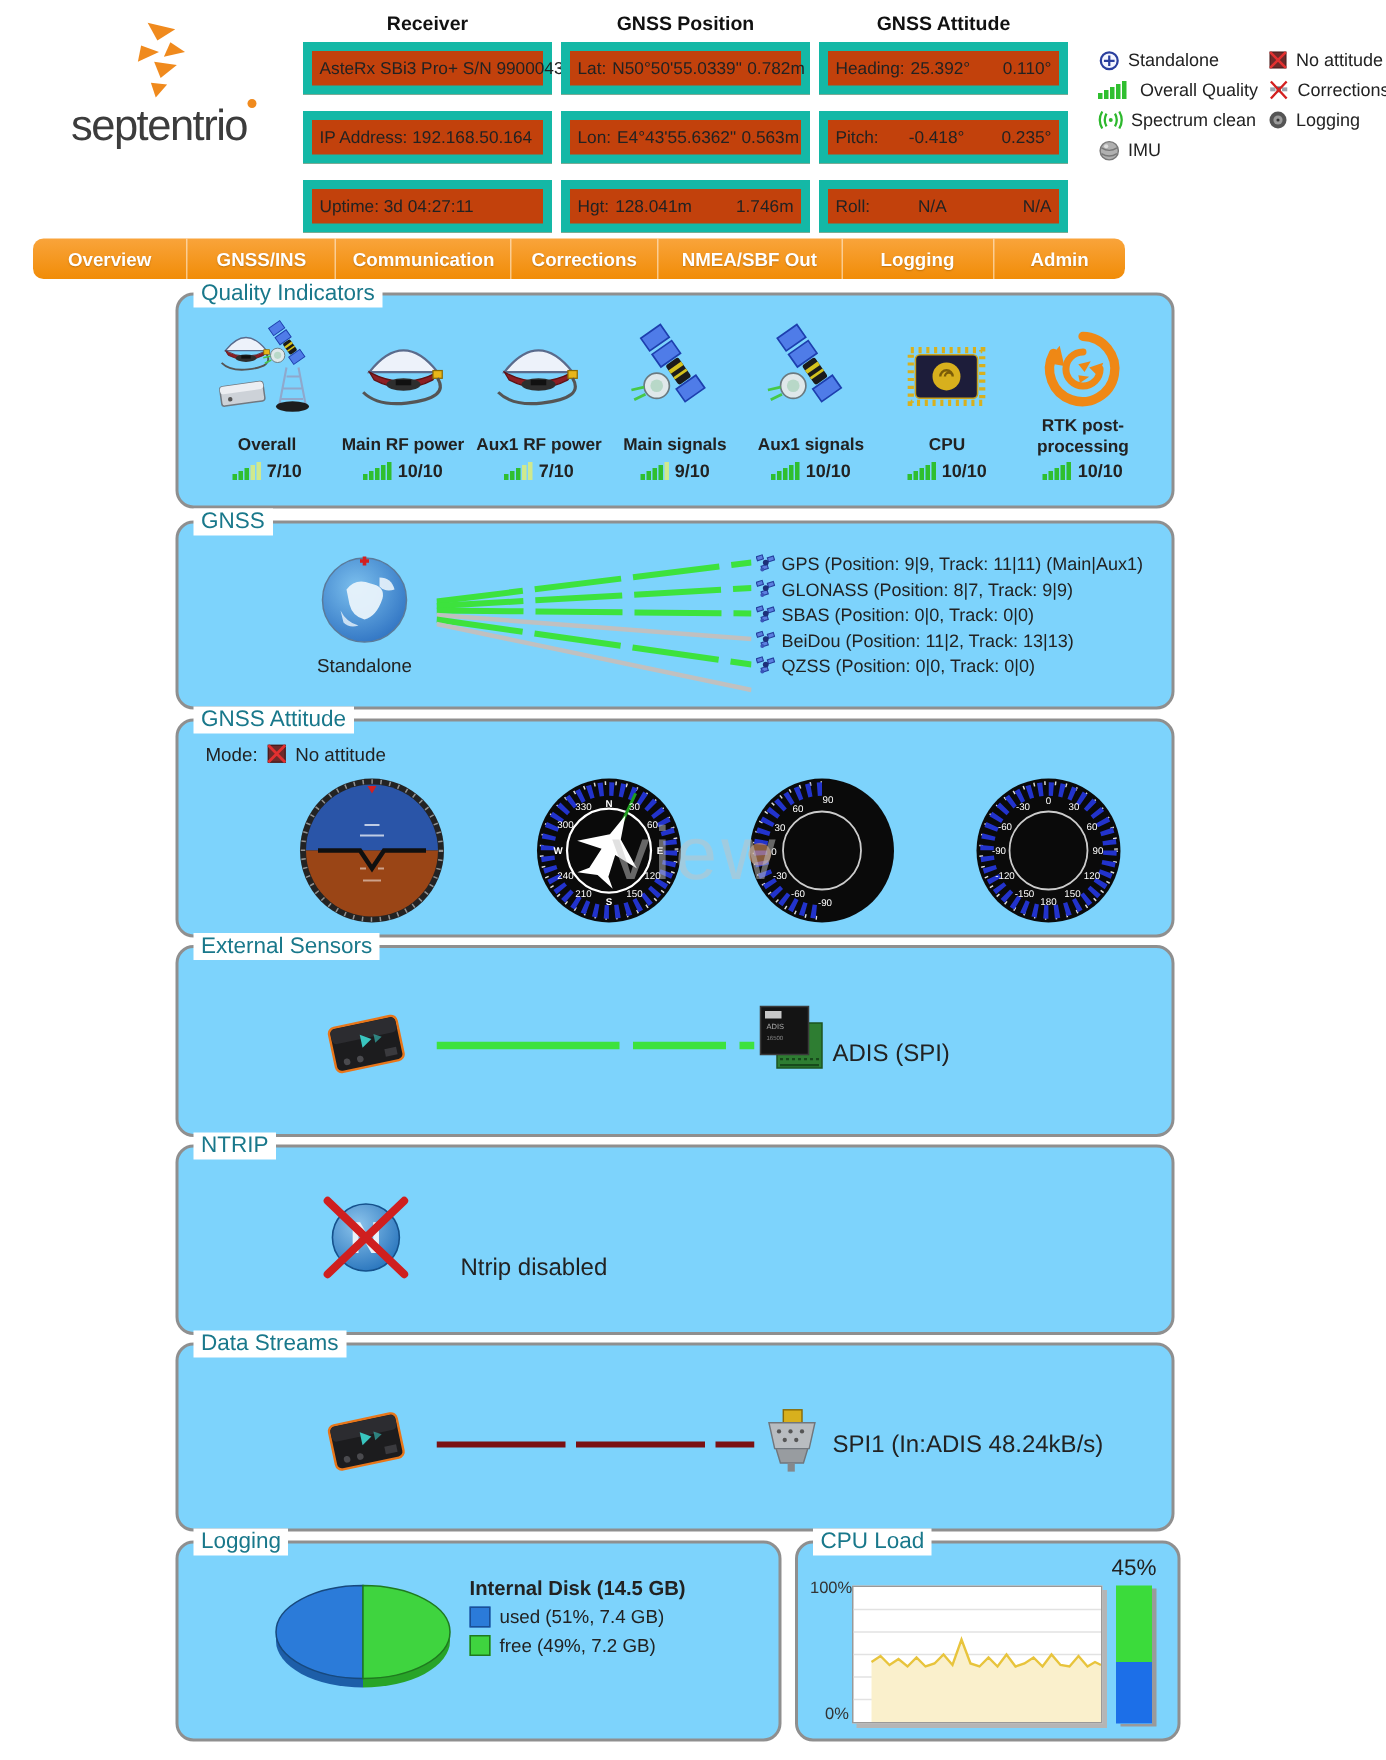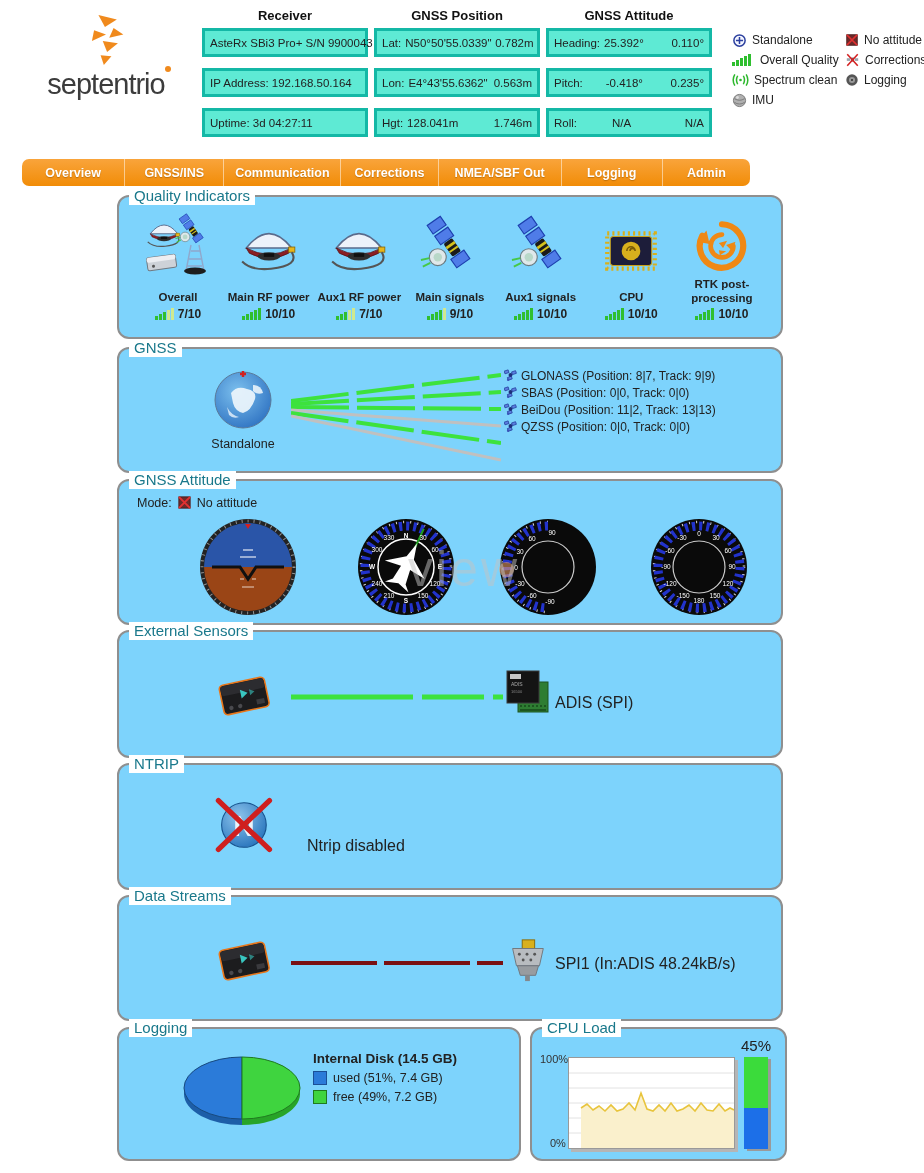--- a/index.html
+++ b/index.html
@@ -6,21 +6,21 @@
   #page{position:relative;width:924px;height:1173px;background:#fff;
         font-family:"Liberation Sans",sans-serif;color:#222;overflow:hidden;}
   .abs{position:absolute;}
 
   
   .logo{position:absolute;left:26px;top:14px;width:160px;height:104px;text-align:center;}
   .logo-text{font-size:29px;color:#3c3c3c;letter-spacing:-1px;position:relative;margin-top:2px;}
   .logo-dot{position:absolute;width:6px;height:6px;border-radius:50%;background:#f08a1d;margin-top:-2px;}
   .hcol{position:absolute;top:8px;width:166px;}
   .hcol-title{text-align:center;font-weight:bold;font-size:13px;color:#111;height:20px;}
-  .hbox{background:#5eead4;border:3px solid #14b8a6;height:21px;margin-bottom:11px;
+  .hbox{background:#c2410c;border:6px solid #14b8a6;height:21px;margin-bottom:11px;
         padding:1px 5px;font-size:11.5px;display:flex;align-items:center;white-space:nowrap;}
   .hbox .lbl{margin-right:4px;}
   .hbox .val{flex:1;}
   .hbox .acc{text-align:right;min-width:42px;}
   .legend-col{position:absolute;top:30px;font-size:12px;}
   .legend-row{display:flex;align-items:center;gap:5px;height:20px;}
   .legend-row svg{flex:0 0 auto;}
 
   
   .nav{position:absolute;left:22px;top:135px;width:728px;height:27px;border-radius:7px;
@@ -458,20 +458,26 @@
       <line x1="0" y1="44" x2="210" y2="46" stroke="#3de23d" stroke-width="4" stroke-dasharray="58 8"></line>
       <line x1="0" y1="47" x2="210" y2="63" stroke="#c0c0c0" stroke-width="3"></line>
       <line x1="0" y1="50" x2="210" y2="80" stroke="#3de23d" stroke-width="4" stroke-dasharray="58 8"></line>
       <line x1="0" y1="53" x2="210" y2="97" stroke="#c0c0c0" stroke-width="3"></line>
     </svg>
     <div class="const-list">
       <div class="const-row">
         <svg width="13" height="13" viewBox="0 0 14 14">
             <use href="#satm" width="14" height="14"></use>
           </svg>
+        <span>GPS (Position: 9|9, Track: 11|11) (Main|Aux1)</span>
+      </div>
+      <div class="const-row">
+        <svg width="13" height="13" viewBox="0 0 14 14">
+            <use href="#satm" width="14" height="14"></use>
+          </svg>
         <span>GLONASS (Position: 8|7, Track: 9|9)</span>
       </div>
       <div class="const-row">
         <svg width="13" height="13" viewBox="0 0 14 14">
             <use href="#satm" width="14" height="14"></use>
           </svg>
         <span>SBAS (Position: 0|0, Track: 0|0)</span>
       </div>
       <div class="const-row">
         <svg width="13" height="13" viewBox="0 0 14 14">

